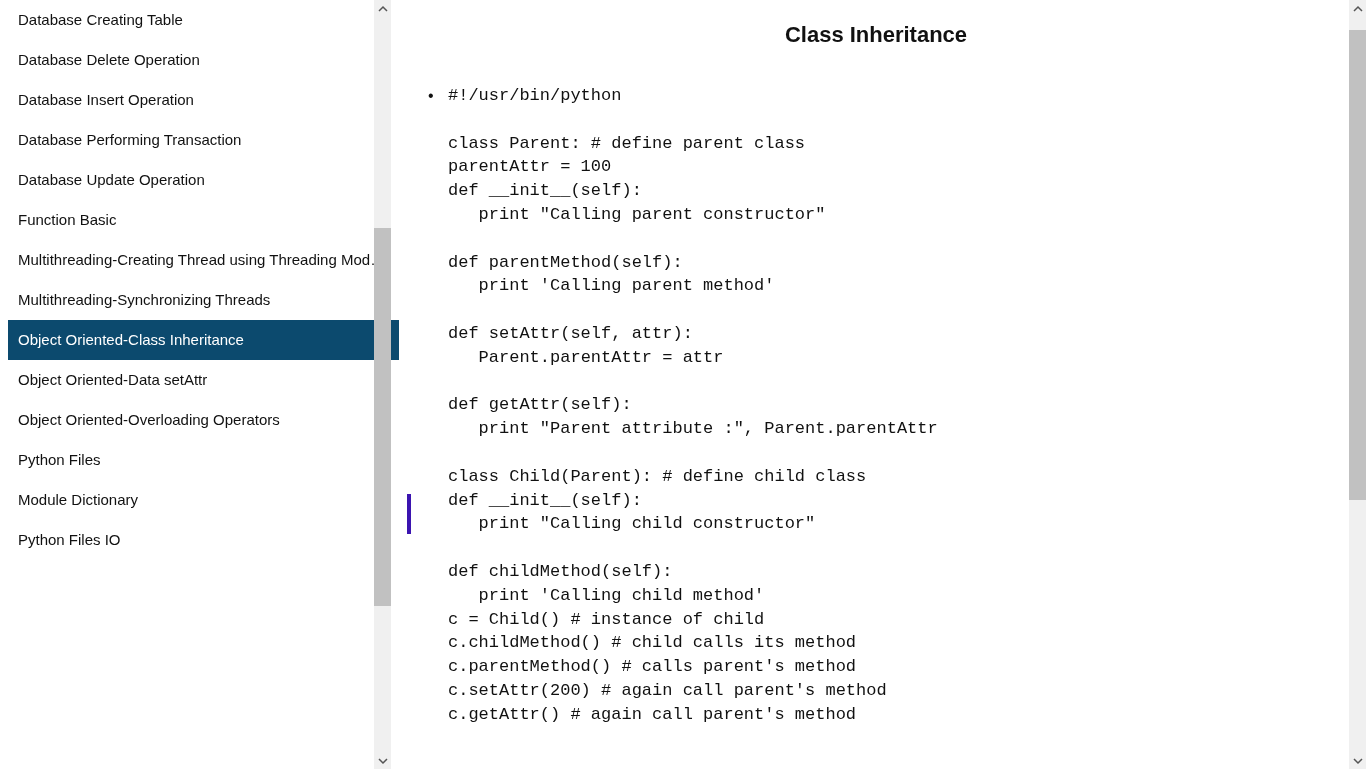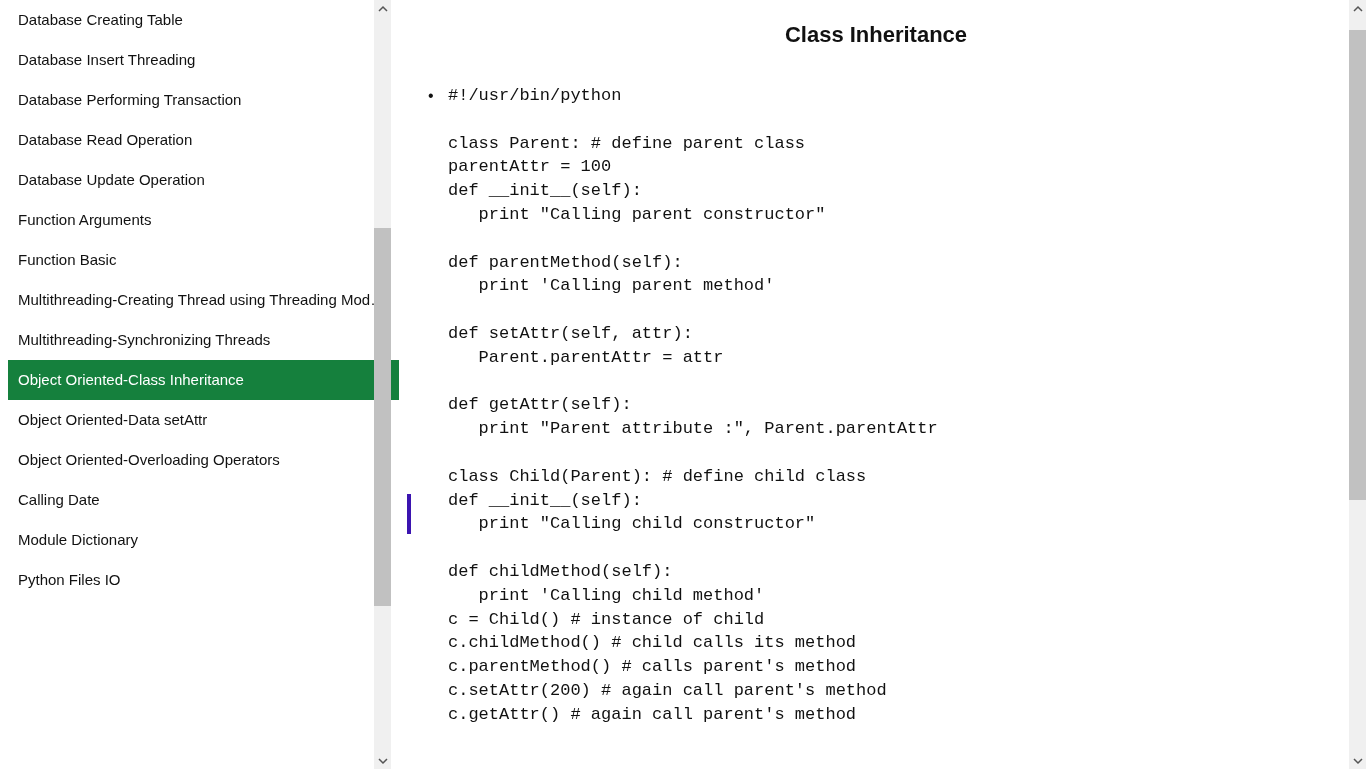--- a/index.html
+++ b/index.html
@@ -31,21 +31,21 @@
     padding: 10px 10px 10px 10px;
     font-size: 15px;
     line-height: 20px;
     cursor: pointer;
     color: #111;
     white-space: nowrap;
     overflow: hidden;
     text-overflow: ellipsis;
   }
   .sidebar-item.selected {
-    background: #15803d;
+    background: #0c4a6e;
     color: #fff;
   }
   .sidebar-scrollbar {
     position: absolute;
     right: 0; top: 0;
     width: 17px;
     height: 769px;
     background: #f0f0f0;
   }
   .sidebar-scrollbar .up, .sidebar-scrollbar .down {
@@ -138,32 +138,31 @@
     width: 17px;
     background: #c1c1c1;
   }
 </style>
 </head>
 <body>
 
 <div class="sidebar">
   <div class="sidebar-list" id="sidebar-list">
       <div class="sidebar-item"><span>Database Creating Table</span></div>
-      <div class="sidebar-item"><span>Database Insert Threading</span></div>
+      <div class="sidebar-item"><span>Database Delete Operation</span></div>
+      <div class="sidebar-item"><span>Database Insert Operation</span></div>
       <div class="sidebar-item"><span>Database Performing Transaction</span></div>
-      <div class="sidebar-item"><span>Database Read Operation</span></div>
       <div class="sidebar-item"><span>Database Update Operation</span></div>
-      <div class="sidebar-item"><span>Function Arguments</span></div>
       <div class="sidebar-item"><span>Function Basic</span></div>
       <div class="sidebar-item"><span>Multithreading-Creating Thread using Threading Module</span></div>
       <div class="sidebar-item"><span>Multithreading-Synchronizing Threads</span></div>
       <div class="sidebar-item selected"><span>Object Oriented-Class Inheritance</span></div>
       <div class="sidebar-item"><span>Object Oriented-Data setAttr</span></div>
       <div class="sidebar-item"><span>Object Oriented-Overloading Operators</span></div>
-      <div class="sidebar-item"><span>Calling Date</span></div>
+      <div class="sidebar-item"><span>Python Files</span></div>
       <div class="sidebar-item"><span>Module Dictionary</span></div>
       <div class="sidebar-item"><span>Python Files IO</span></div>
     </div>
   <div class="sidebar-scrollbar">
     <div class="up">
       <svg width="10" height="10" viewBox="0 0 10 10">
           <path d="M1 7 L5 3 L9 7" stroke="#555" stroke-width="1.5" fill="none"></path>
         </svg>
     </div>
     <div class="thumb" id="sidebar-thumb" style="top: 228px; height: 378px;"></div>

